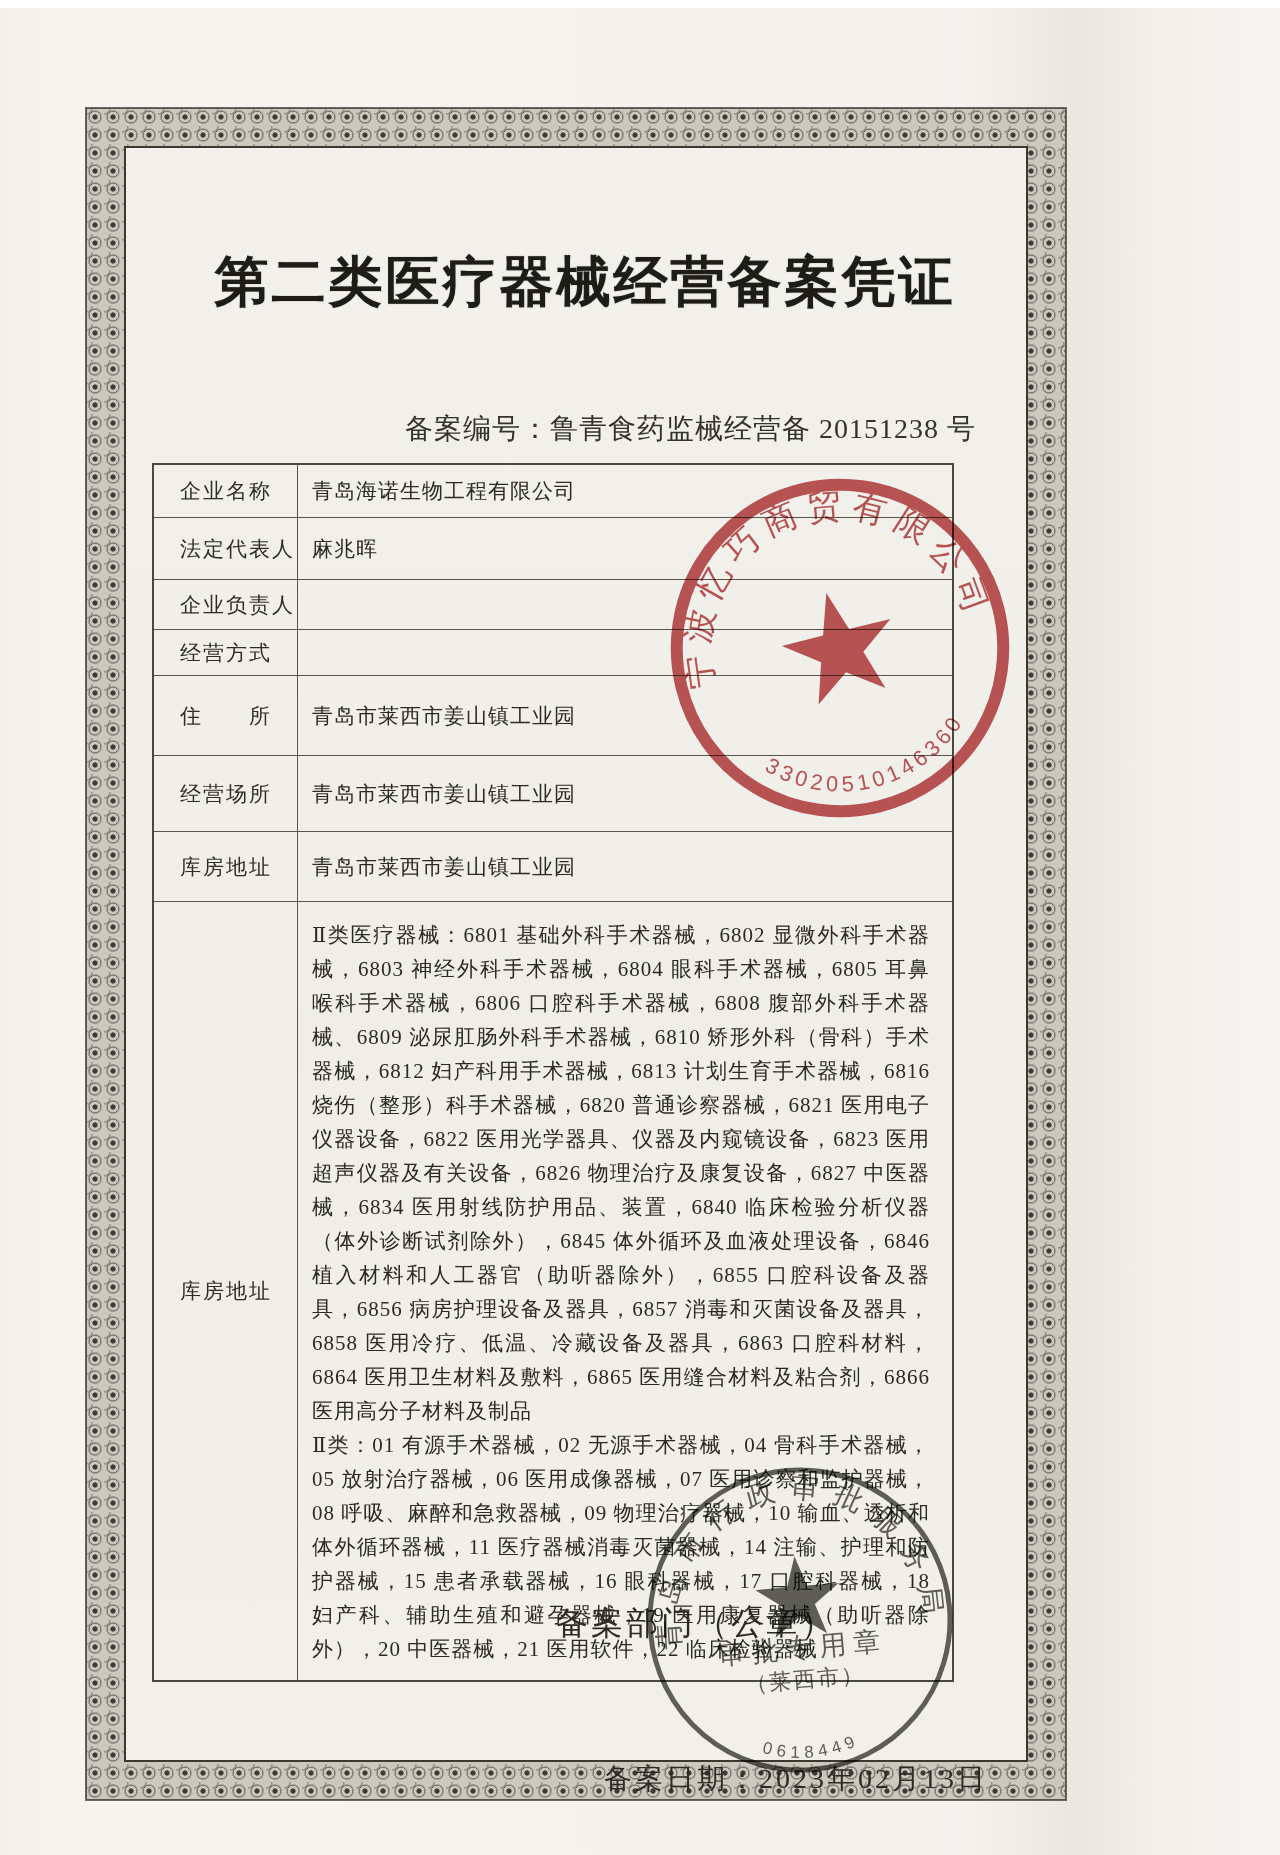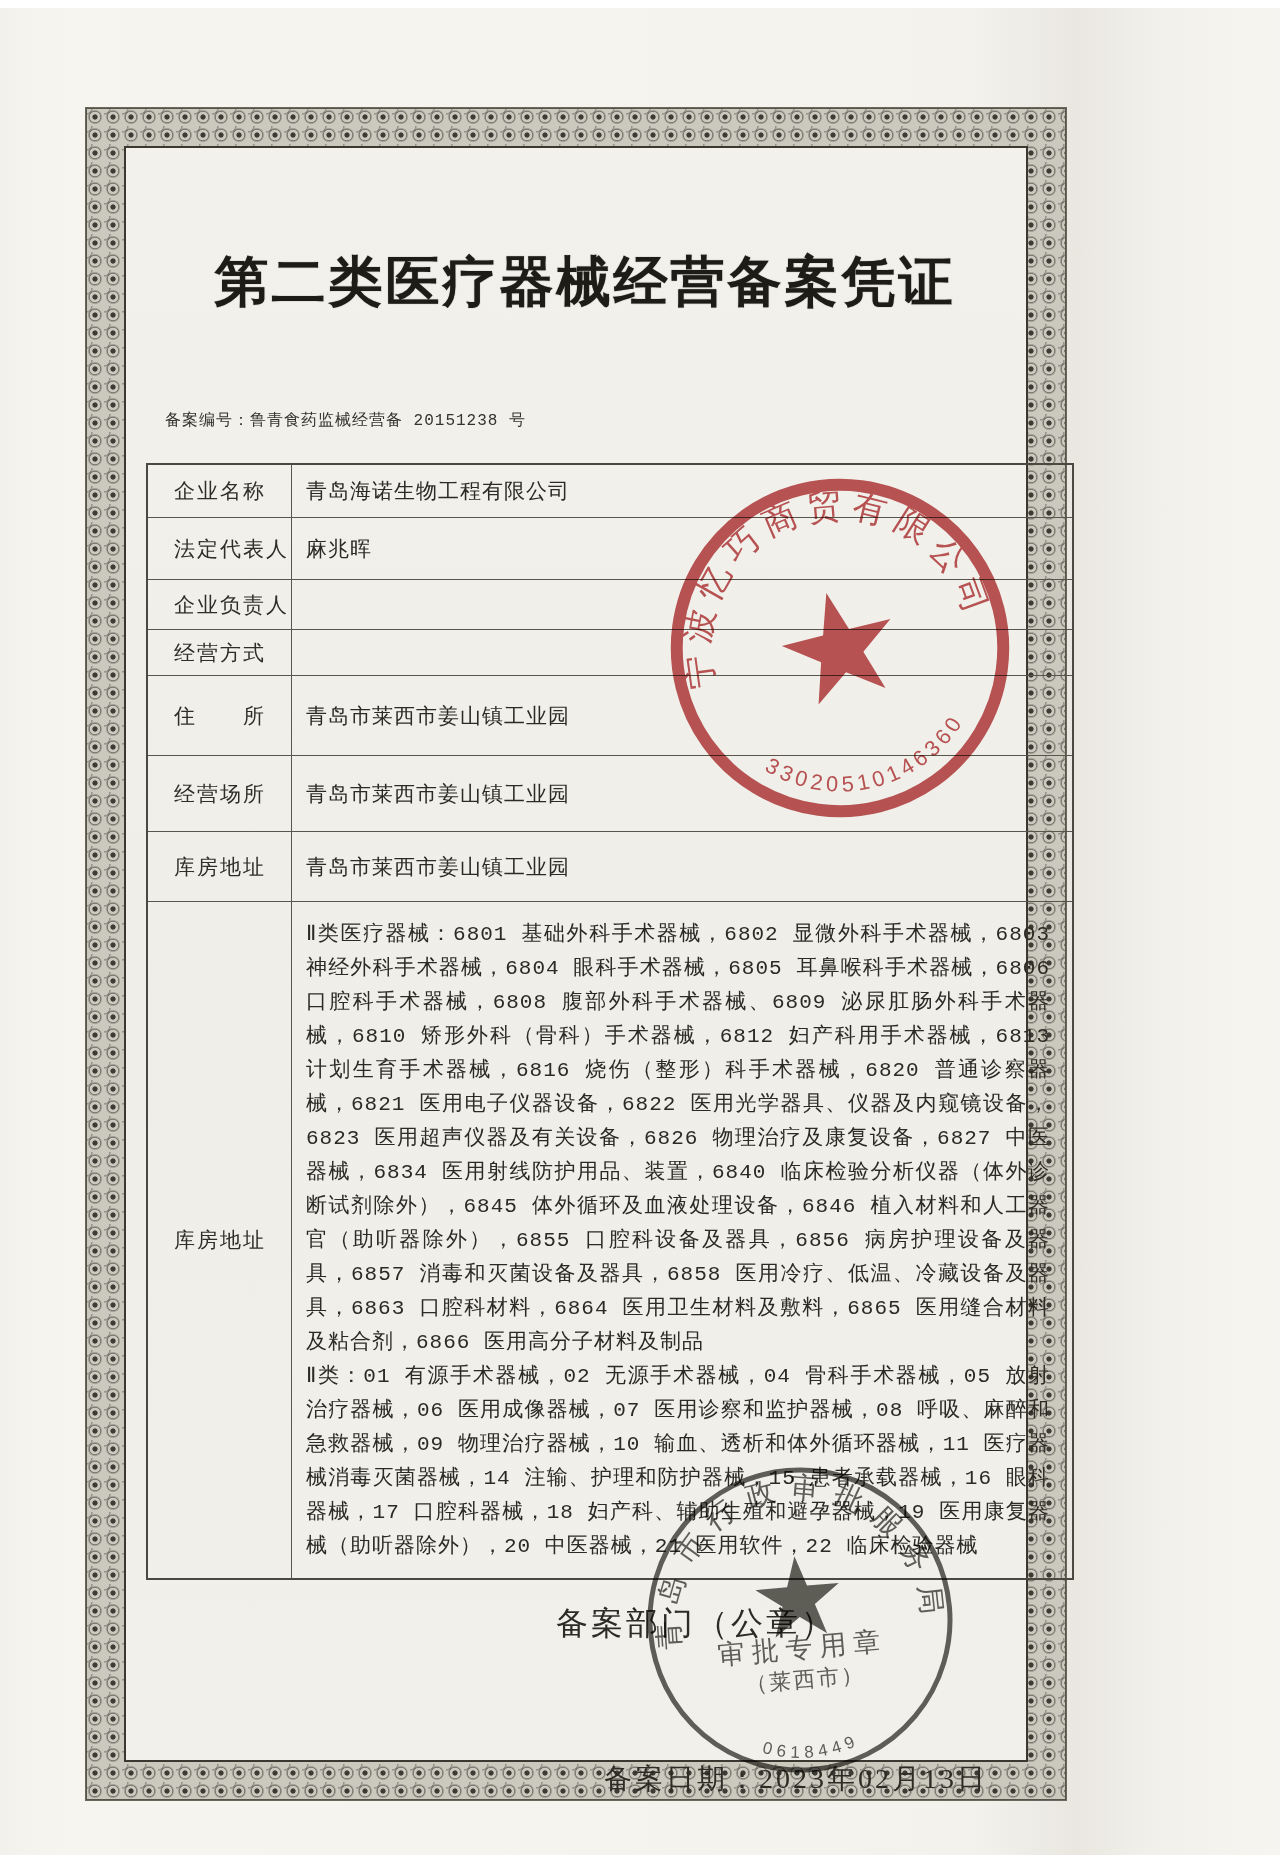--- a/index.html
+++ b/index.html
@@ -28,28 +28,27 @@
     border:2px solid #3a3831;
     background:linear-gradient(180deg,#f2f1ec 0%,#efeee8 55%,#f1f0ea 100%);
   }
   .title{
     position:absolute;left:160px;top:238px;width:850px;margin:0;z-index:2;
     text-align:center;font-size:54px;font-weight:700;letter-spacing:3px;color:#1d1c17;
     text-shadow:0 0 1px rgba(20,20,15,.6);
   }
   .record-line{
     position:absolute;left:165px;top:402px;width:845px;z-index:2;
-    box-sizing:border-box;padding-right:34px;
-    font-size:16px;letter-spacing:1px;color:#34332b;font-family:Liberation Mono, monospace;
+    box-sizing:border-box;padding-right:34px;text-align:right;
+    font-size:28px;letter-spacing:1px;color:#34332b;
   }
   .info-table{
-    position:absolute;left:146px;top:455px;width:928px;z-index:2;
+    position:absolute;left:152px;top:455px;width:802px;z-index:2;
     box-sizing:border-box;border:2px solid #4a4940;
     background:transparent;
-    font-family:Liberation Mono, monospace;
   }
   .row{display:flex;box-sizing:border-box;}
   .row + .row{border-top:1px solid #58564c;}
   .cell{box-sizing:border-box;}
   .cell.label{
     width:144px;flex:0 0 144px;border-right:1px solid #58564c;
     display:flex;align-items:center;padding-left:26px;
     font-size:21px;letter-spacing:2px;color:#2e2d26;
   }
   .cell.value{

